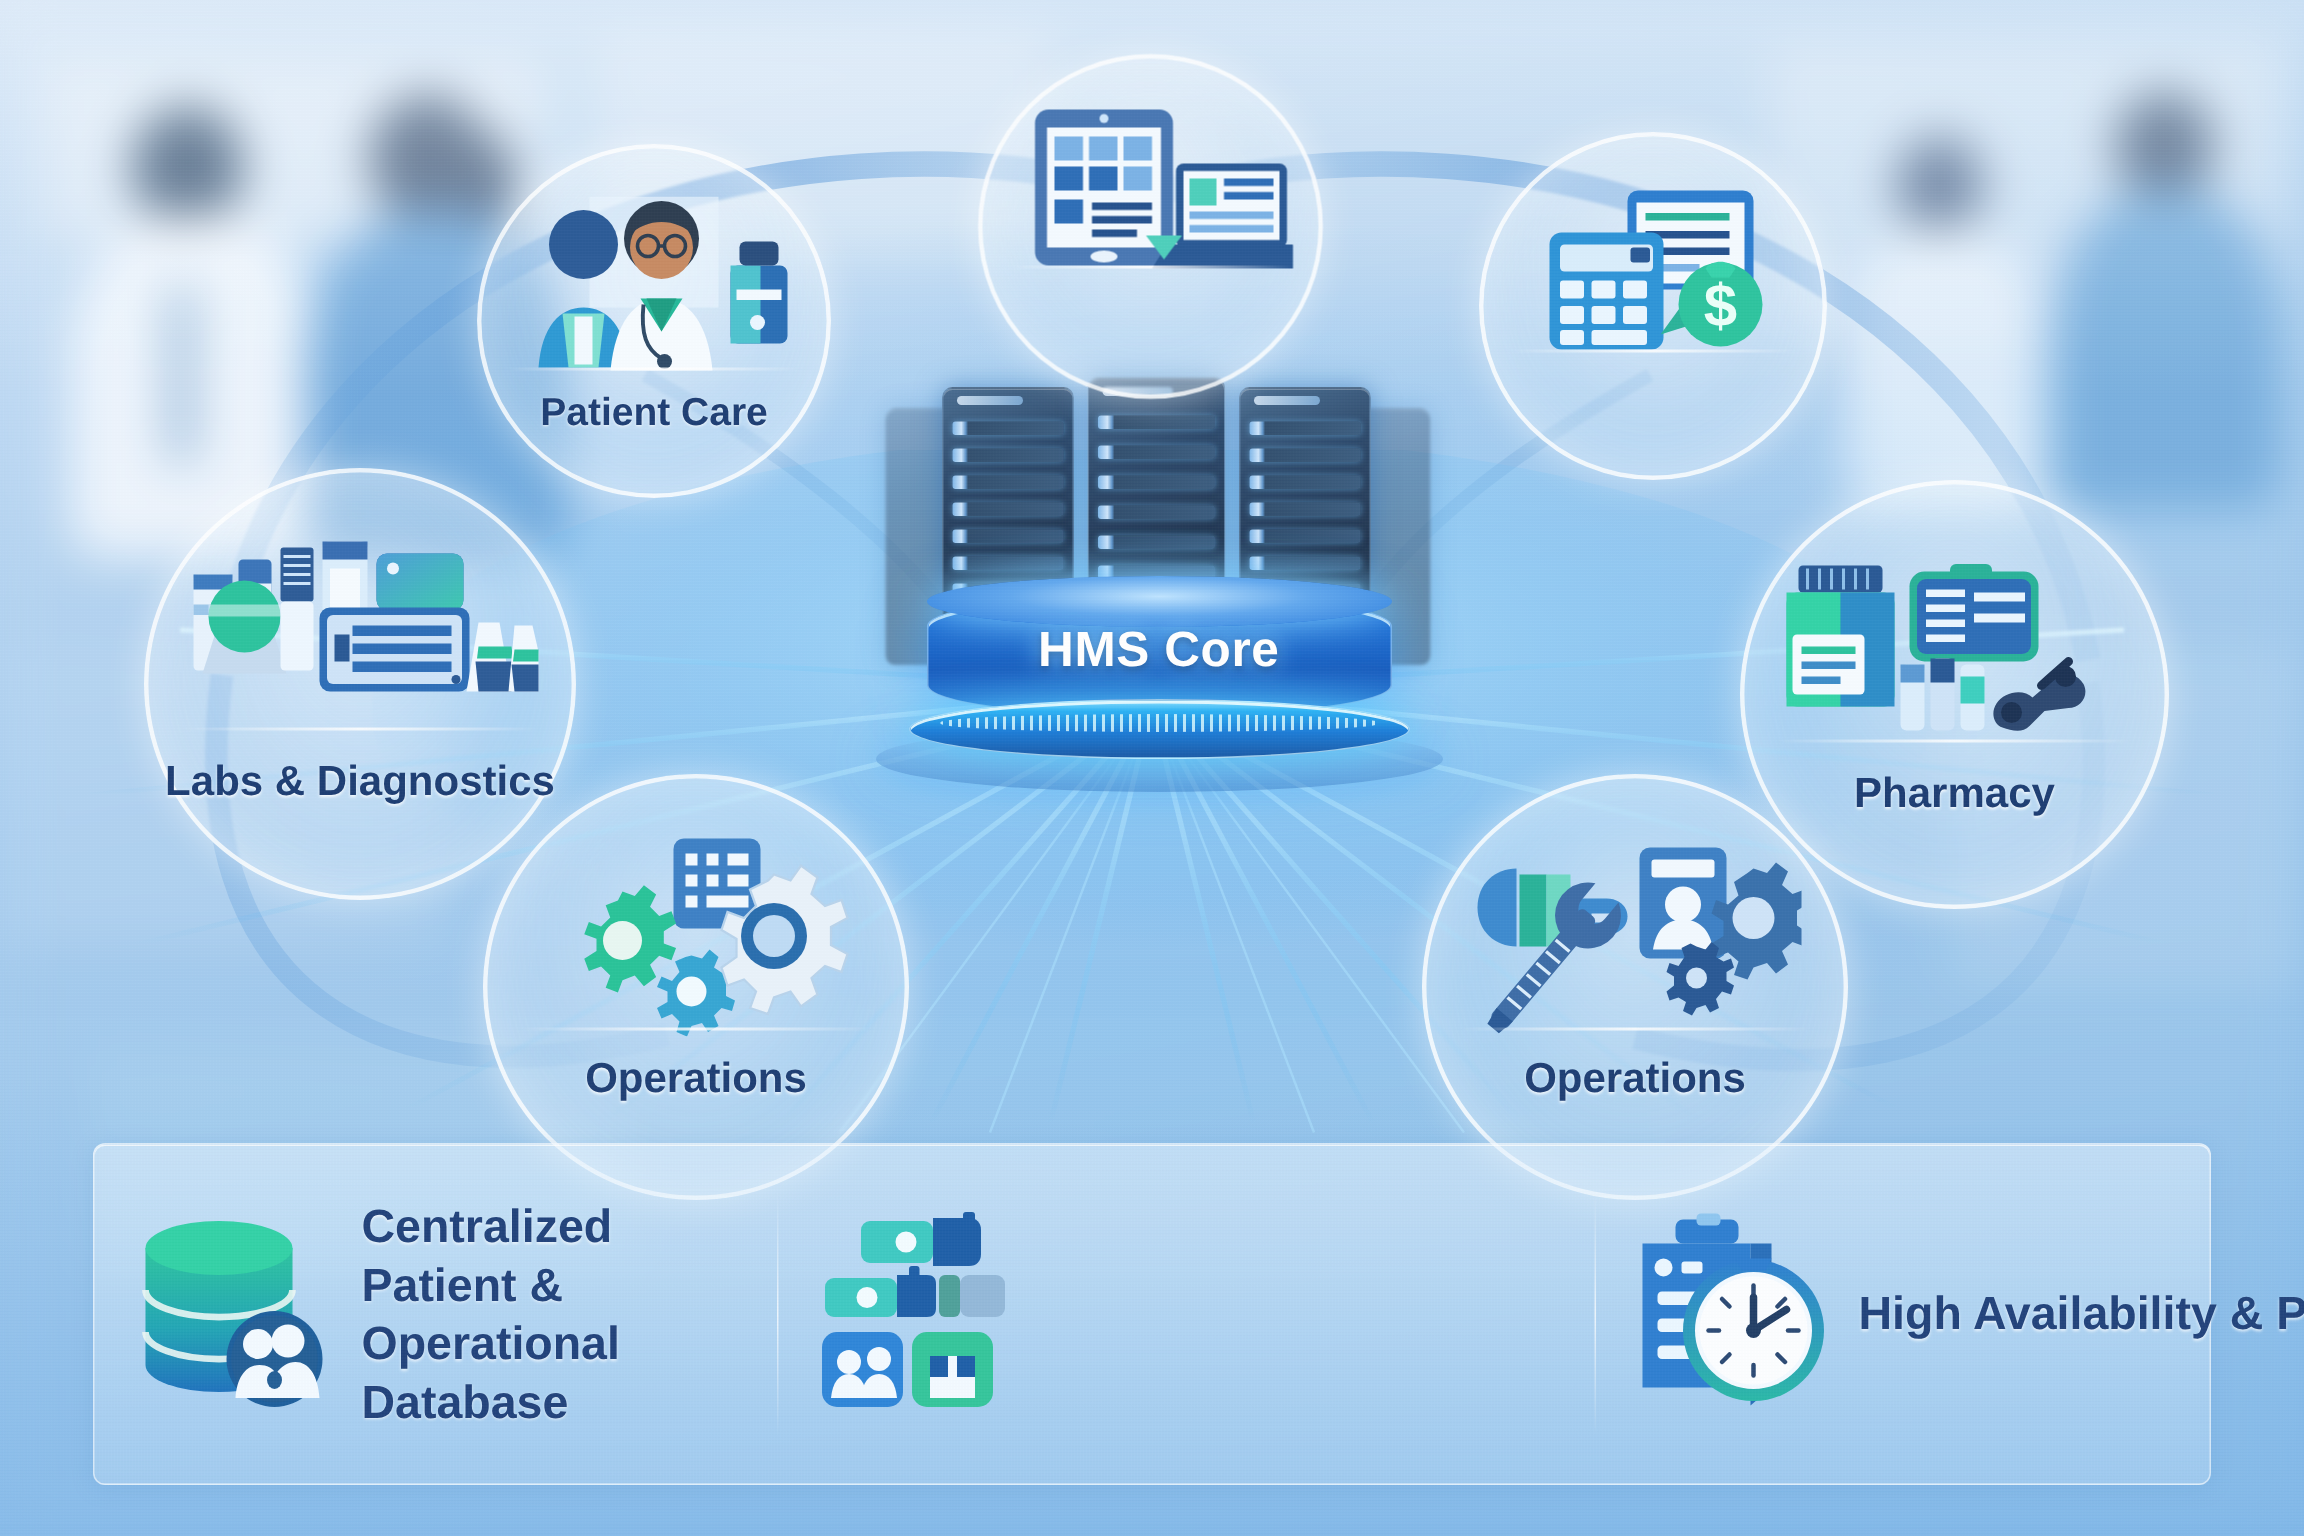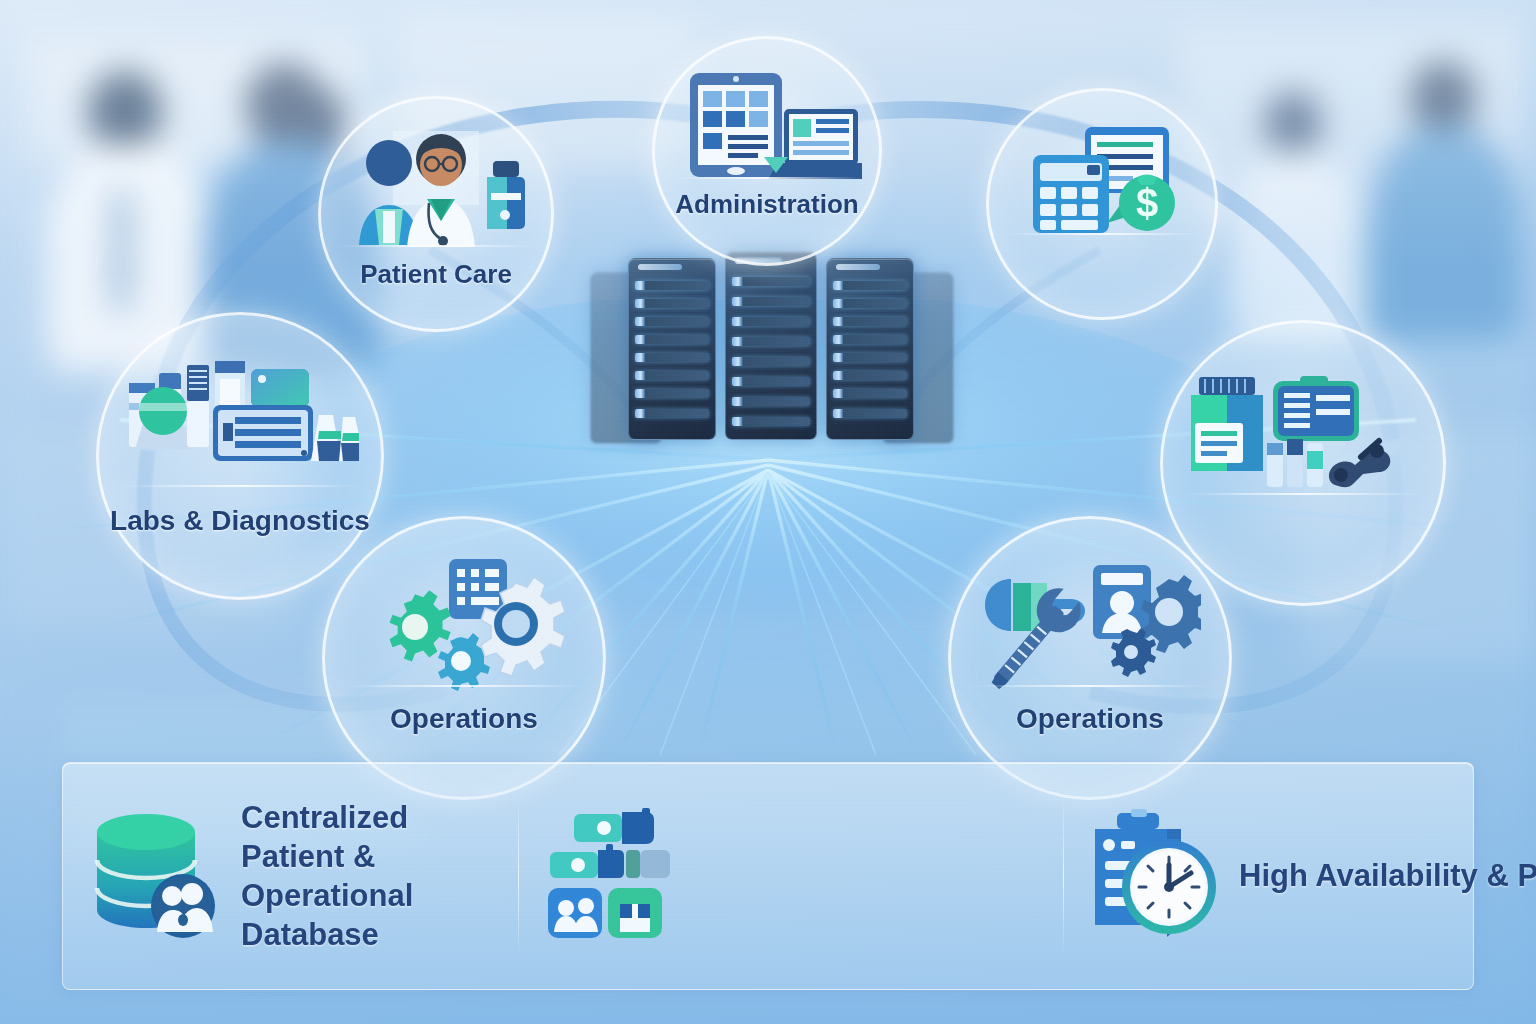--- a/index.html
+++ b/index.html
@@ -271,20 +271,29 @@
         <div class="slot" style="top:40px"></div>
       <div class="slot" style="top:58px"></div>
         <div class="slot" style="top:76px"></div>
       <div class="slot" style="top:94px"></div>
         <div class="slot" style="top:112px"></div>
       <div class="slot" style="top:130px"></div>
         <div class="slot" style="top:150px"></div>
     </div>
   </div>
 
+  <div class="core-wrap">
+    <div class="core-base"></div>
+    <div class="core-cyl"></div>
+    <div class="core-top"></div>
+    <div class="core-ring">
+        <div class="ticks"></div>
+      </div>
+    <div class="core-label">HMS Core</div>
+  </div>
 
   <div class="node" style="left:318px;top:96px;width:236px;height:236px;">
     <div class="art" style="height:150px;padding-top:30px;">
       <svg width="190" height="118" viewBox="0 0 190 118">
         <rect x="52" y="0" width="86" height="74" fill="#eaf4fd" opacity=".65"></rect>
         <circle cx="48" cy="32" r="23" fill="#2d5c98"></circle>
         <path d="M18 114c2-27 14-40 30-40s28 13 30 40z" fill="#2e9ad4"></path>
         <path d="M34 78h28l-4 36h-20z" fill="#7fe0d2"></path>
         <path d="M42 80h12v32h-12z" fill="#f2f9ff"></path>
         <circle cx="100" cy="28" r="25" fill="#2f3f52"></circle>
@@ -331,21 +340,20 @@
         <rect x="117" y="43" width="64" height="46" fill="#f4faff"></rect>
         <rect x="121" y="48" width="18" height="18" fill="#4fd0bc"></rect>
         <rect x="144" y="48" width="33" height="5" fill="#2f6fb8"></rect>
         <rect x="144" y="57" width="33" height="5" fill="#2f6fb8"></rect>
         <rect x="121" y="70" width="56" height="5" fill="#7cb3e6"></rect>
         <rect x="121" y="79" width="56" height="5" fill="#7cb3e6"></rect>
         <path d="M92 86h24l-12 16z" fill="#4fd0bc"></path>
       </svg>
       <div class="shelf" style="bottom:2px;"></div>
     </div>
-    <div class="label" style="font-size:26px;margin-top:8px;">Administration</div>
   </div>
 
   <div class="node" style="left:986px;top:88px;width:232px;height:232px;">
     <div class="art" style="height:146px;padding-top:28px;">
       <svg width="190" height="112" viewBox="0 0 190 112">
         <rect x="78" y="2" width="84" height="66" rx="7" fill="#2f7fd0"></rect>
         <rect x="84" y="10" width="72" height="54" fill="#f4faff"></rect>
         <rect x="90" y="17" width="56" height="5" fill="#2bb39a"></rect>
         <rect x="90" y="29" width="56" height="5" fill="#27538f"></rect>
         <rect x="90" y="40" width="56" height="5" fill="#27538f"></rect>
@@ -458,20 +466,21 @@
         <rect x="102" y="72" width="16" height="16" fill="#2b5a96"></rect>
         <rect x="122" y="76" width="16" height="44" rx="4" fill="#dceefc"></rect>
         <rect x="122" y="84" width="16" height="18" fill="#3fd0c0"></rect>
         <path d="M150 118c-6-2-8-10-4-16 5-8 18-10 24-4l14-12c6-6 16-4 20 3 4 8-2 16-10 16l-16 2-10 10c-5 5-12 3-18 1z" fill="#2f4a72"></path>
         <circle cx="156" cy="108" r="7" fill="#1e3455"></circle>
         <circle cx="192" cy="84" r="7" fill="#1e3455"></circle>
         <path d="M176 90l18-16" stroke="#1e3455" stroke-width="6" fill="none" stroke-linecap="round"></path>
       </svg>
       <div class="shelf" style="bottom:4px;"></div>
     </div>
+    <div class="label" style="font-size:28px;margin-top:14px;">Pharmacy</div>
   </div>
 
   <div class="node" style="left:322px;top:516px;width:284px;height:284px;">
     <div class="art" style="height:172px;padding-top:30px;">
       <svg width="222" height="134" viewBox="0 0 222 134">
         <rect x="96" y="2" width="58" height="60" rx="7" fill="#3f82c6"></rect>
         <g fill="#f2f9ff">
           <rect x="104" y="12" width="8" height="8"></rect>
             <rect x="118" y="12" width="8" height="8"></rect>
           <rect x="132" y="12" width="14" height="8"></rect>

